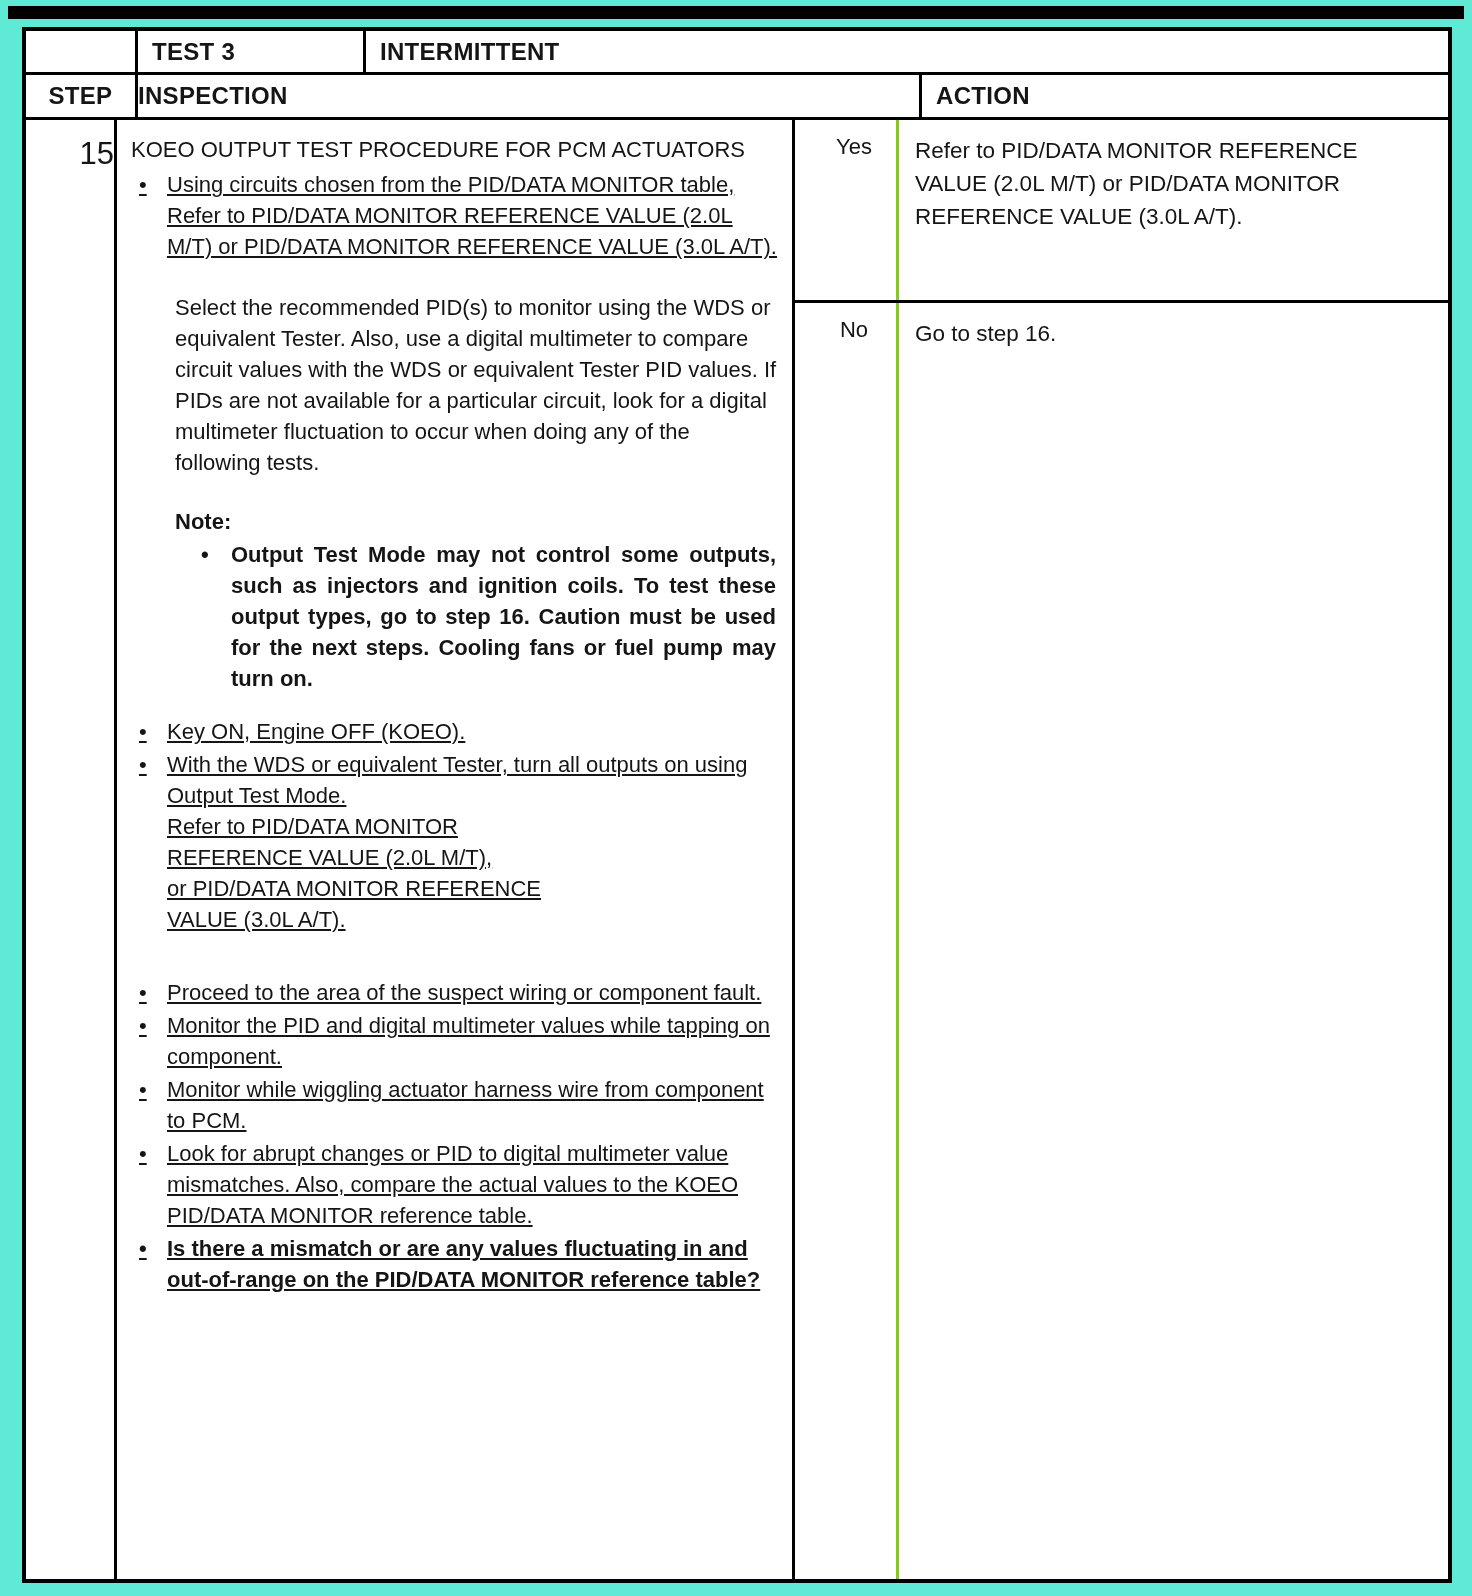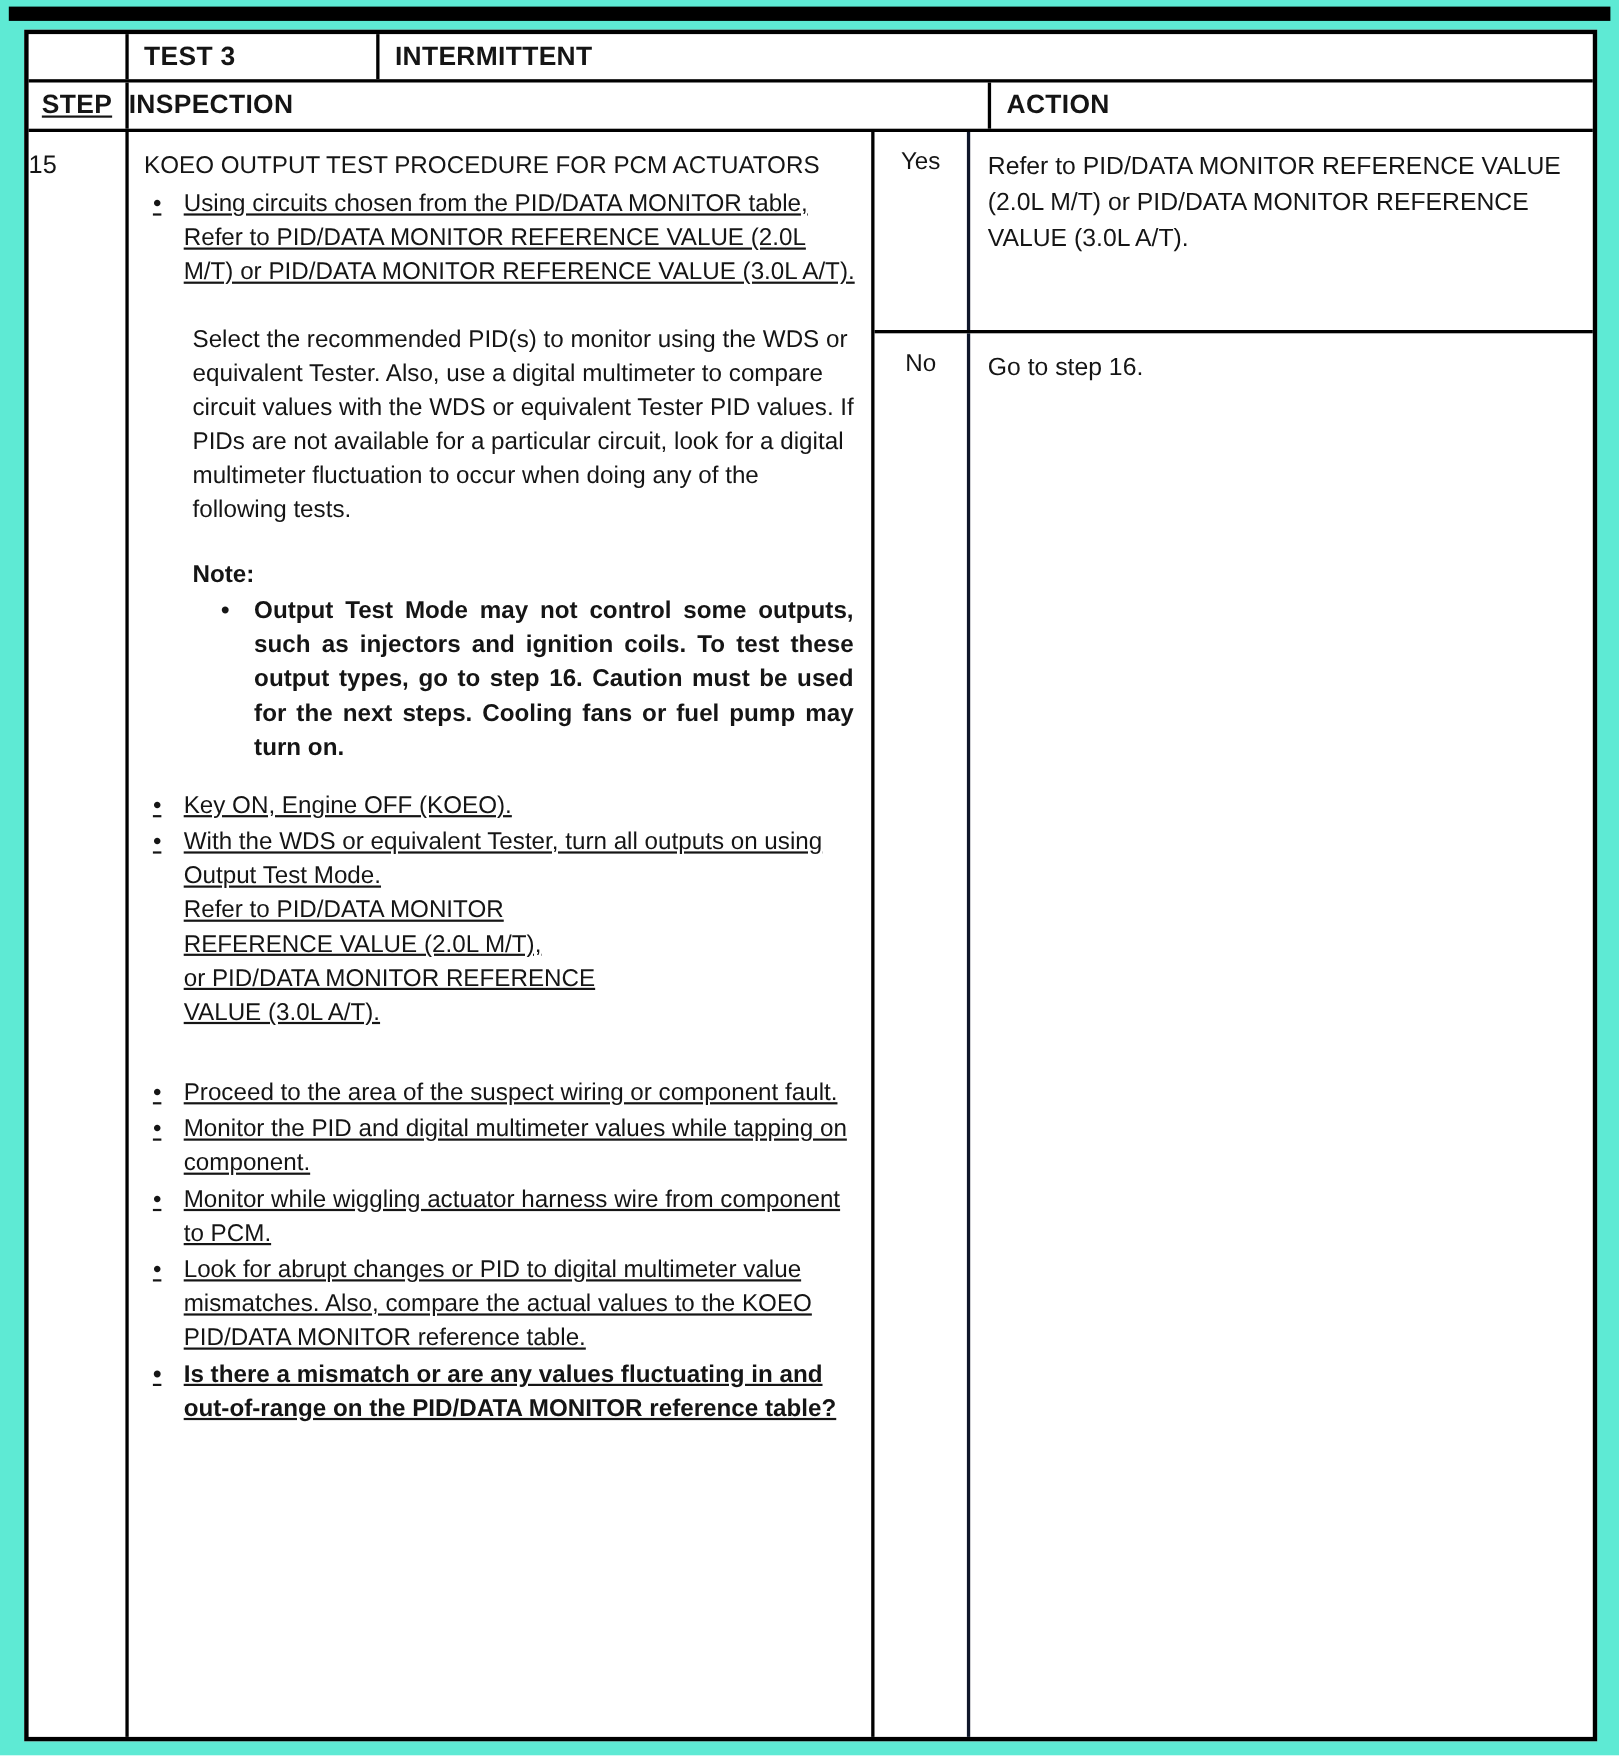--- a/index.html
+++ b/index.html
@@ -24,45 +24,46 @@
     display: flex; flex-direction: column;
     background: #fff;
   }
 
   
   .hrow { display: flex; border-bottom: 3px solid #000; flex: 0 0 auto; }
   .hrow-1 { height: 44px; }
   .hrow-2 { height: 45px; }
   .hcell { display: flex; align-items: center; font-weight: bold; font-size: 24px; letter-spacing: .3px; }
   .bR { border-right: 3px solid #000; }
-  .w-step   { width: 91px; justify-content: center; text-decoration: underline; }
+  .w-step   { width: 112px; justify-content: center; }
   .w-test   { width: 228px; padding-left: 14px; }
   .w-rest   { flex: 1; padding-left: 14px; }
   .w-insp-h { width: 784px; padding-left: 0; }
 
   
   .body-row { display: flex; flex: 1 1 auto; min-height: 0; }
   .step-col {
     width: 91px; border-right: 3px solid #000;
-    text-align: left; padding-top: 16px;
-    font-size: 23px;
+    text-align: right; padding-top: 16px;
+    font-size: 31px;
   }
   .insp-col {
     width: 678px; border-right: 3px solid #000;
     padding: 14px 10px 10px 12px;
     font-size: 22px; line-height: 31px;
   }
   .right-col { flex: 1; display: flex; flex-direction: column; }
   .yn-block { display: flex; }
   .yes-block { flex: 0 0 183px; border-bottom: 3px solid #000; }
   .no-block  { flex: 1 1 auto; }
   .yn-label {
-    width: 87px; border-right: 3px solid #0f172a;
+    width: 87px; border-right: 3px solid #84cc16;
     padding-top: 14px; text-align: center;
     font-size: 22px;
+    margin-left: 17px;
   }
   .action-text {
     flex: 1; padding: 14px 18px 10px 16px;
     font-size: 22.5px; line-height: 33px;
   }
 
   
   .insp-title { padding-left: 2px; margin-bottom: 4px; }
   .b-row { display: flex; margin-top: 2px; text-decoration: underline; }
   .b-dot { width: 38px; padding-left: 10px; flex: 0 0 auto; }

